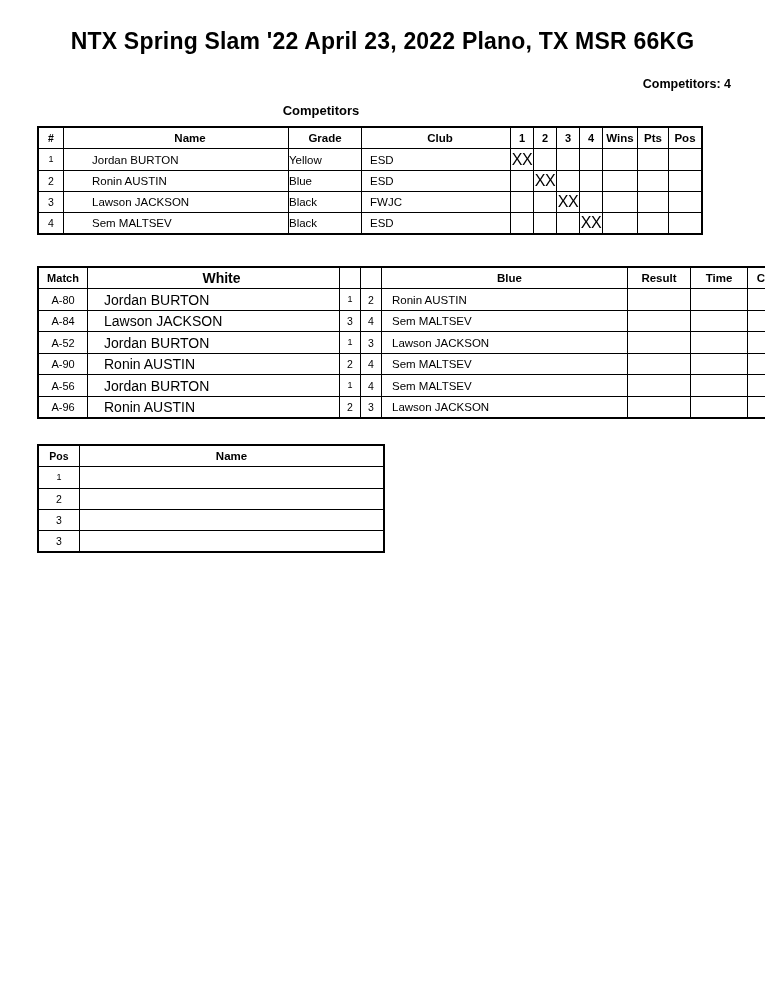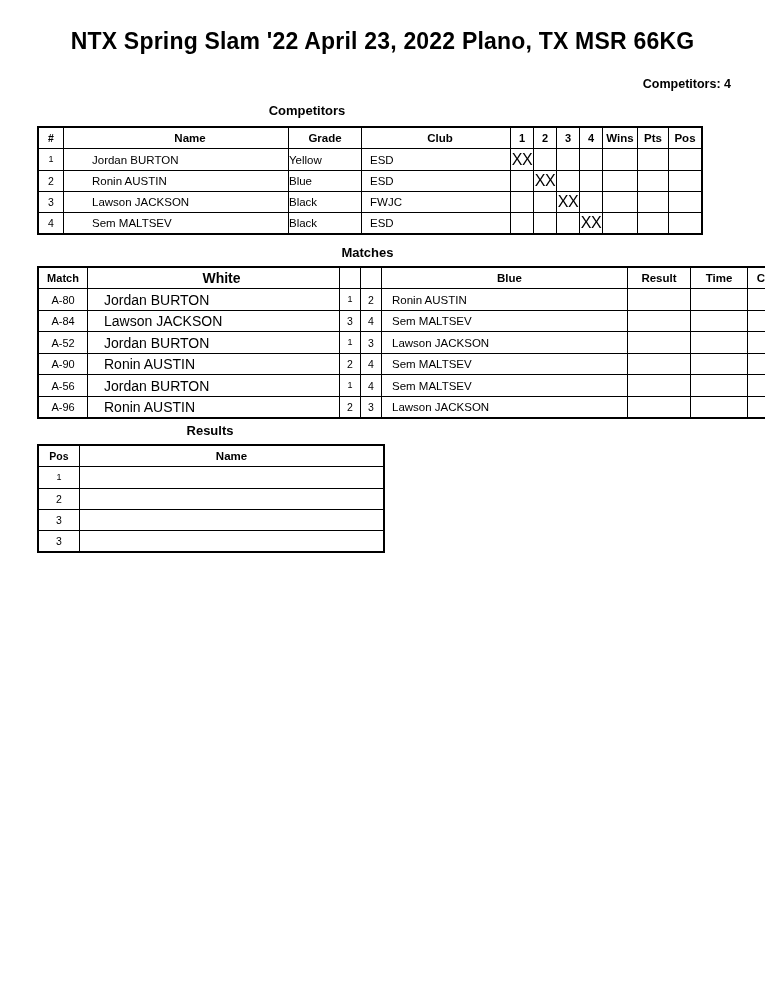--- a/index.html
+++ b/index.html
@@ -122,21 +122,21 @@
   .one-glyph { font-size: 9px; vertical-align: 2px; }
 </style>
 </head>
 <body>
 
 <div class="page">
 
   <div class="title">NTX Spring Slam '22  April 23, 2022  Plano, TX   MSR 66KG</div>
   <div class="comp-count">Competitors: 4</div>
 
-  <div class="section-heading" style="position:absolute;left:0;top:75px;width:614px;">Competitors</div>
+  <div class="section-heading" style="position:absolute;left:14px;top:75px;width:614px;">Competitors</div>
 
   <div id="competitors-wrap">
     <table class="thickbox" id="competitors-table">
       <thead>
         <tr>
           <th class="c-num">#</th>
           <th class="c-name hdr-name">Name</th>
           <th class="c-grade hdr-grade">Grade</th>
           <th class="c-club hdr-club">Club</th>
           <th class="c-rr">1</th>
@@ -198,21 +198,20 @@
           <td class="c-rr c-x"></td>
           <td class="c-rr c-x">XX</td>
           <td class="c-wins"></td>
           <td class="c-pts"></td>
           <td class="c-pos"></td>
         </tr>
       </tbody>
     </table>
   </div>
 
-  <div class="section-heading" id="matches-heading">Matches</div>
 
   <div id="matches-wrap">
     <table class="thickbox" id="matches-table">
       <thead>
         <tr>
           <th class="m-match">Match</th>
           <th class="m-white">White</th>
           <th class="m-wn"></th>
           <th class="m-bn"></th>
           <th class="m-blue">Blue</th>
@@ -279,21 +278,20 @@
           <td class="m-bn">3</td>
           <td class="m-blue">Lawson JACKSON</td>
           <td class="m-result"></td>
           <td class="m-time"></td>
           <td class="m-code"></td>
         </tr>
       </tbody>
     </table>
   </div>
 
-  <div class="section-heading" id="results-heading">Results</div>
 
   <div id="results-wrap">
     <table class="thickbox" id="results-table">
       <thead>
         <tr>
           <th class="r-pos r-hdr-pos">Pos</th>
           <th class="r-name r-hdr-name">Name</th>
         </tr>
       </thead>
       <tbody>

